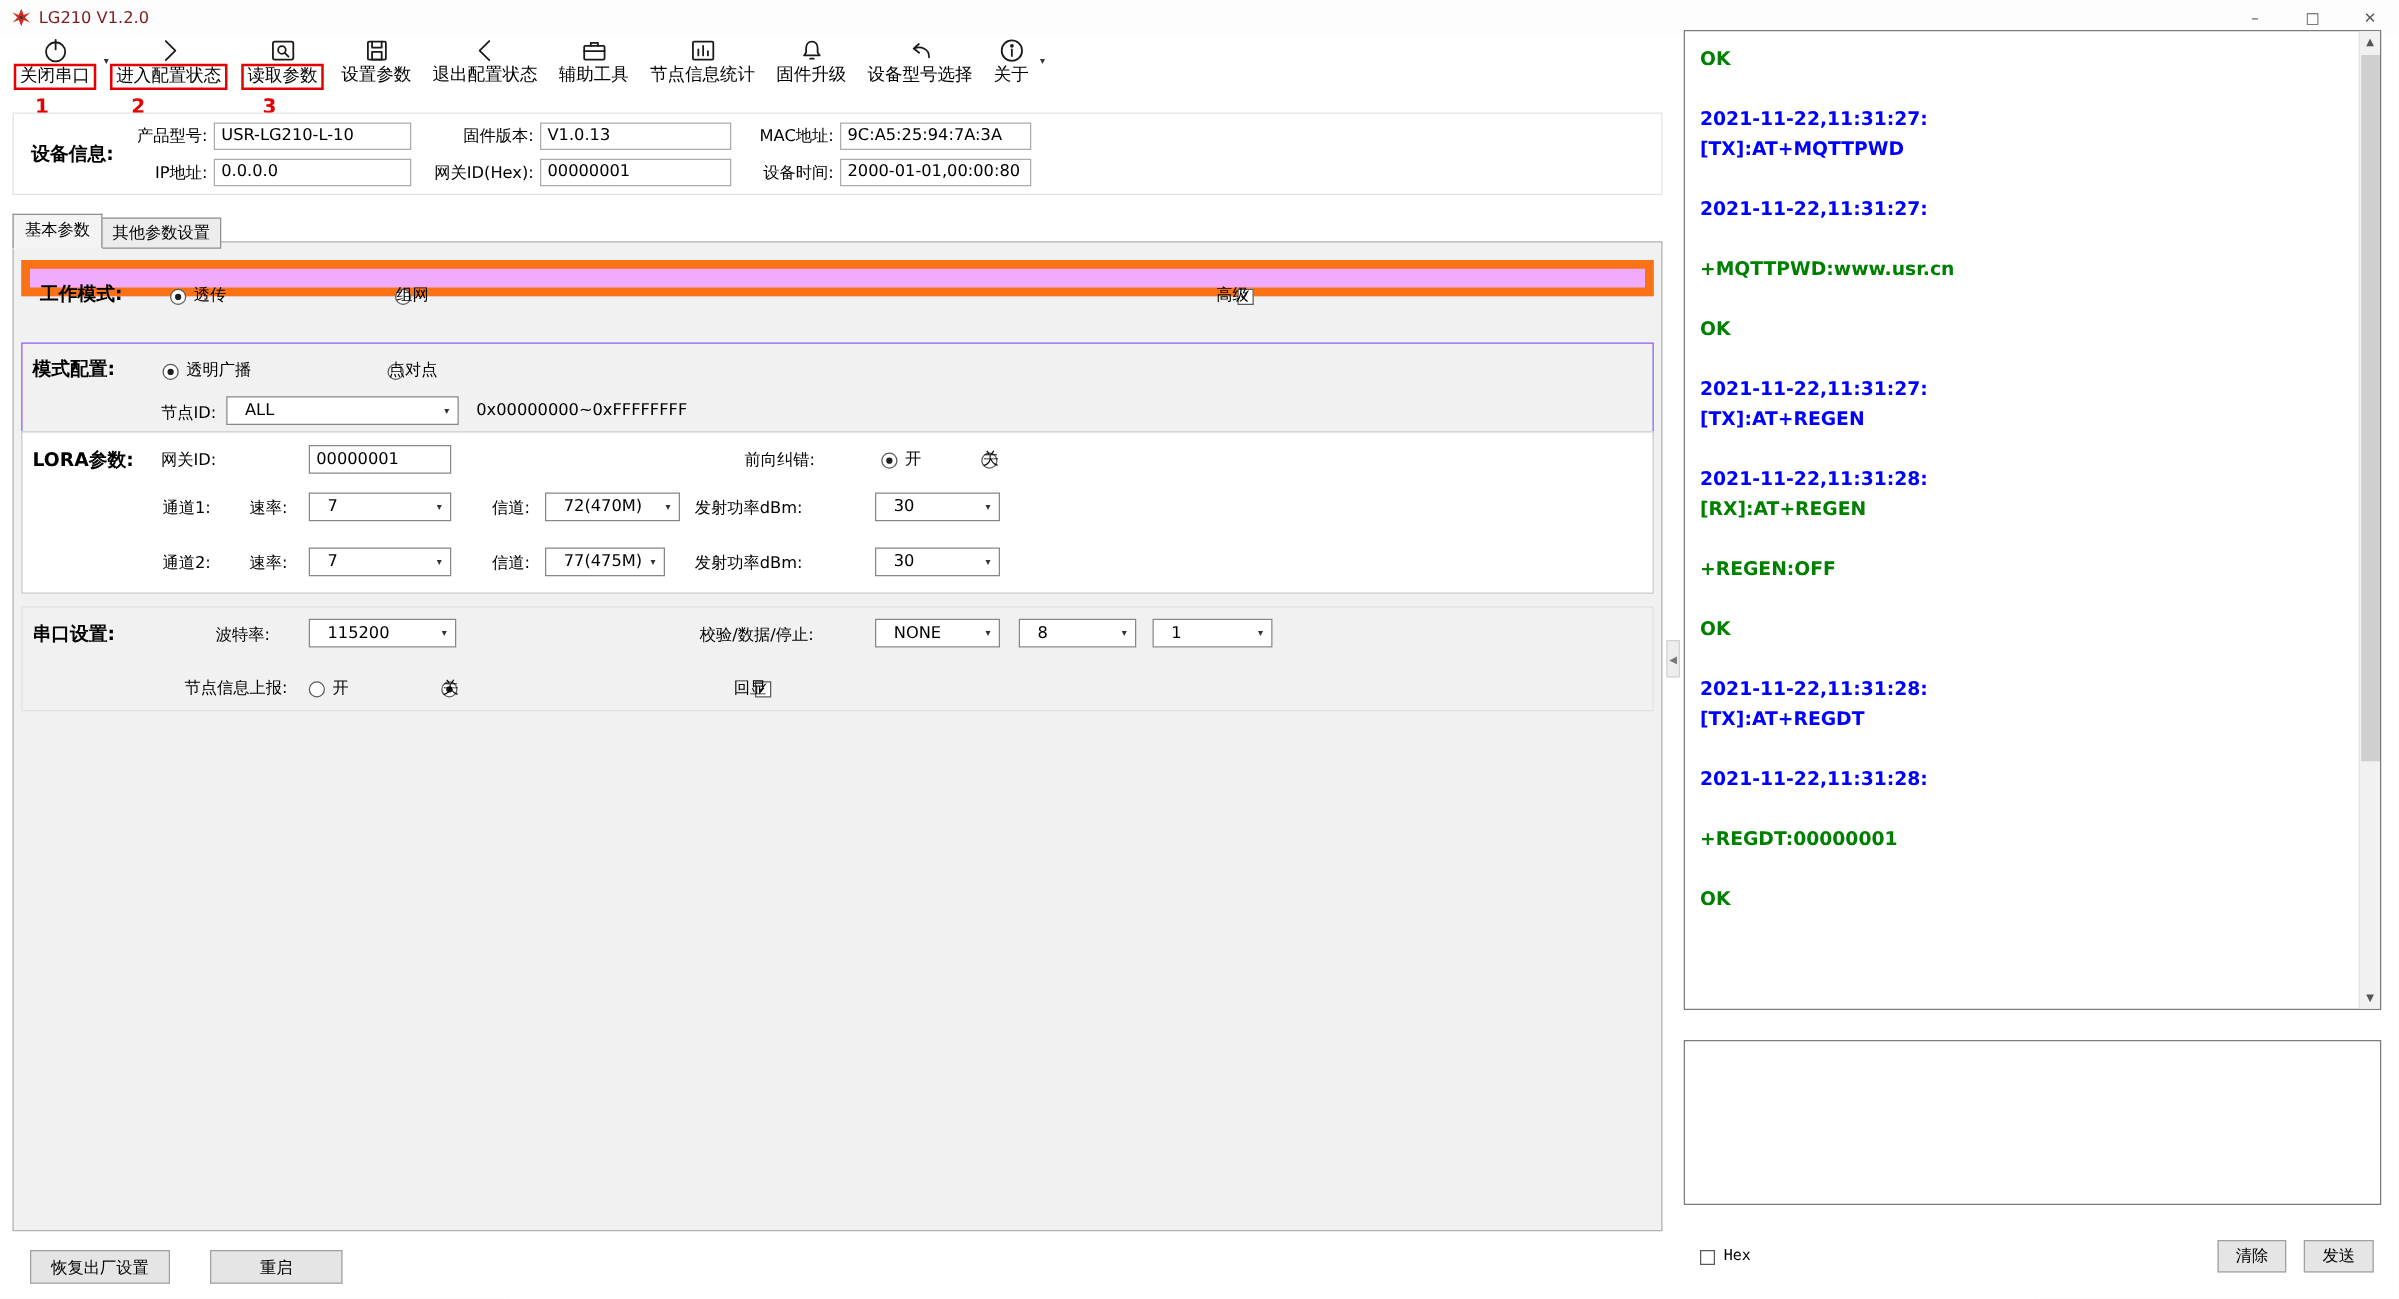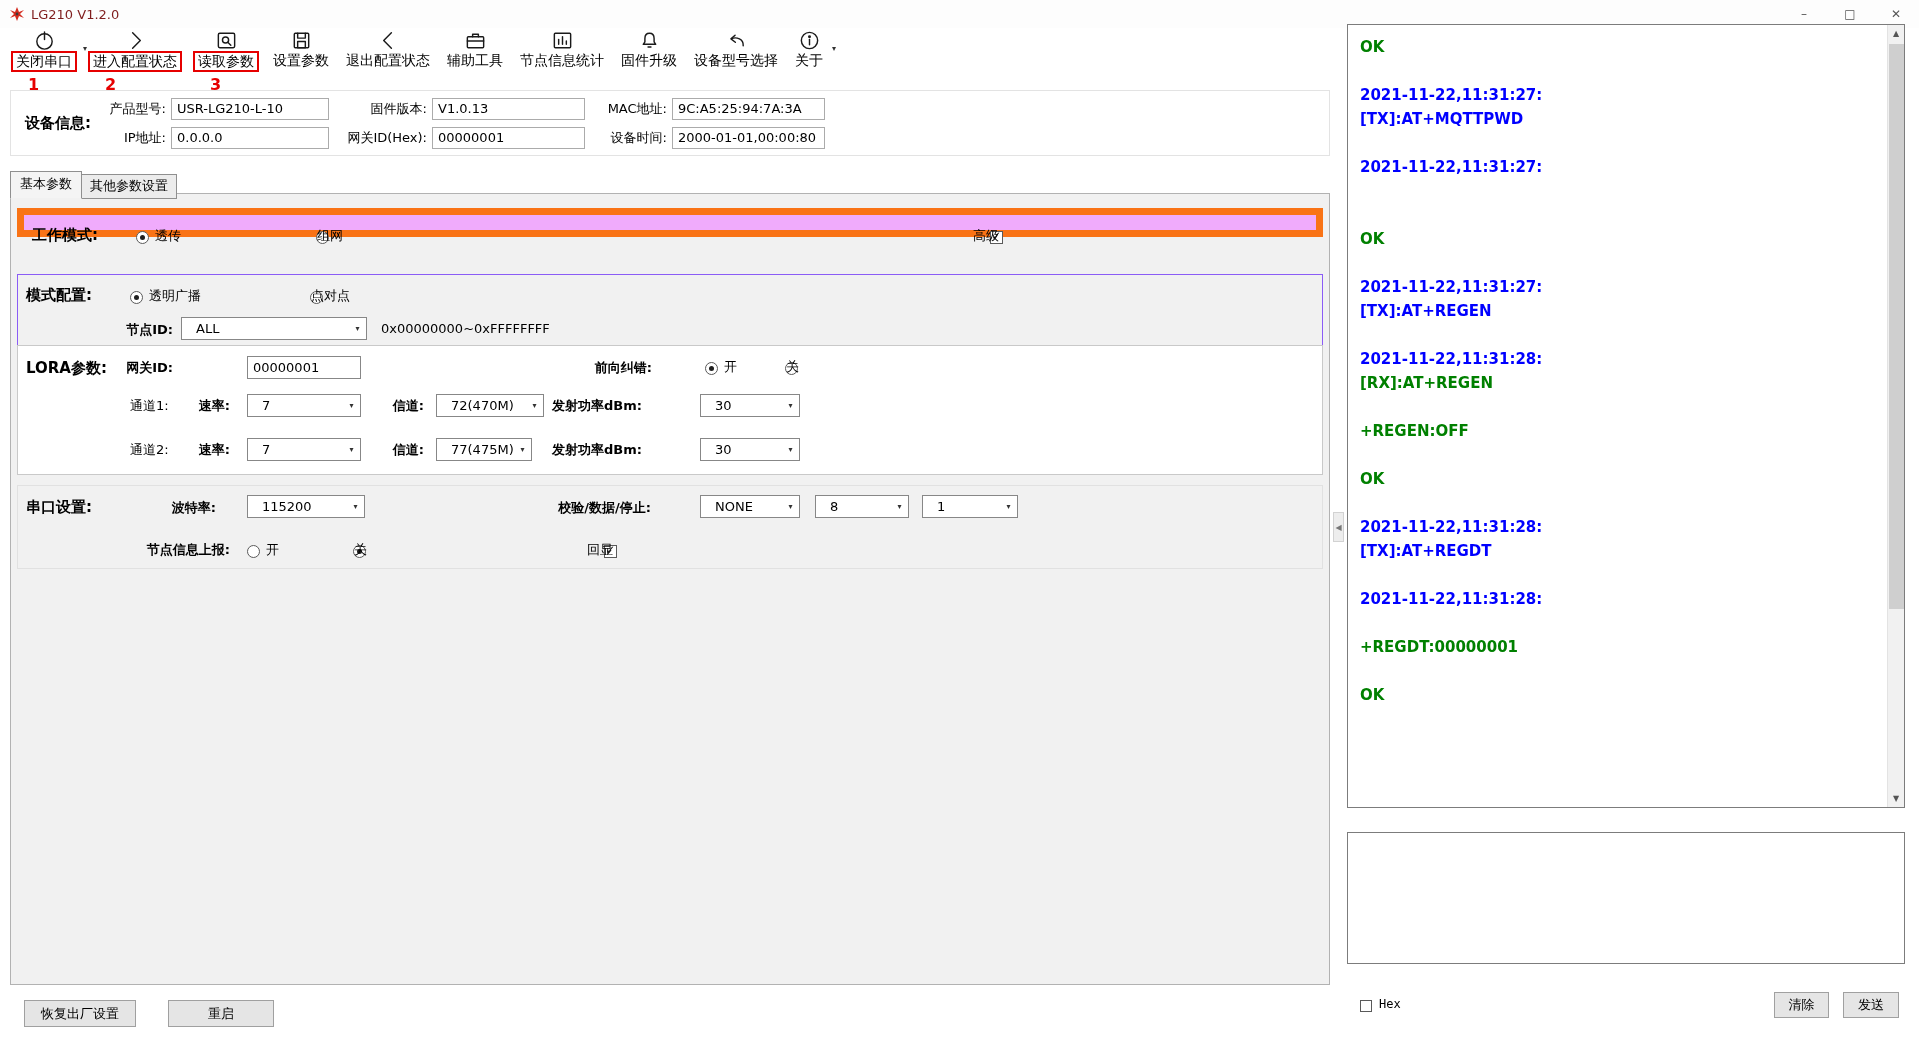--- a/index.html
+++ b/index.html
@@ -41,21 +41,21 @@
 
   
   .content { position: absolute; left: 10px; top: 193px; width: 1320px; height: 792px; background: #f1f1f1; border: 1px solid #b2b2b2; }
   .section { position: absolute; left: 6px; width: 1306px; }
   .s1 { top: 14px;  height: 29px;  background: #f0abfc; border: 7px solid #f97316; }
   .s2 { top: 80px;  height: 78px;  border: 1px solid #8b5cf6; }
   .s3 { top: 151px; height: 130px; background: #fff; border: 1px solid #c9c9c9; }
   .s4 { top: 291px; height: 84px; border: 1px solid #e1e1e1; }
   .sec-label { font-weight: bold; font-size: 15px; white-space: nowrap; }
   .flabel { font-size: 13px; white-space: nowrap; }
-  .tr { text-align: right; font-weight: bold; }
+  .tr { text-align: right; }
 
   
   .radio { width: 13px; height: 13px; border: 1px solid #5a5a5a; border-radius: 50%; background: #fff; display: inline-block; position: relative; }
   .radio.on::after { content: ""; position: absolute; inset: 3px; background: #1f1f1f; border-radius: 50%; }
   .checkbox { width: 13px; height: 13px; border: 1px solid #5a5a5a; background: #fff; display: inline-block; position: relative; }
   .checkbox.on::after { content: "✓"; position: absolute; top: -3px; left: 0px; font-size: 12px; font-weight: bold; color: #111; }
   .dd { position: absolute; background: #fff; border: 1px solid #878787; height: 23px; display: flex; align-items: center; font-size: 13px; }
   .dd .val { flex: 1; padding-left: 14px; white-space: nowrap; overflow: hidden; }
   .dd .caret { width: 17px; text-align: center; font-size: 8px; color: #333; flex: none; }
   .tbox { position: absolute; background: #fff; border: 1px solid #878787; height: 23px; font-size: 13px; padding: 0 5px; font-family: inherit; }
@@ -346,20 +346,21 @@
 
 <div class="log-panel">
   <div class="log-content">
       <div class="log-line" style="color: rgb(0, 128, 0);">OK</div>
       <div class="log-line">&nbsp;</div>
       <div class="log-line" style="color: rgb(0, 0, 255);">2021-11-22,11:31:27:</div>
       <div class="log-line" style="color: rgb(0, 0, 255);">[TX]:AT+MQTTPWD</div>
       <div class="log-line">&nbsp;</div>
       <div class="log-line" style="color: rgb(0, 0, 255);">2021-11-22,11:31:27:</div>
       <div class="log-line">&nbsp;</div>
+      <div class="log-line" style="color: rgb(0, 128, 0);">+MQTTPWD:www.usr.cn</div>
       <div class="log-line">&nbsp;</div>
       <div class="log-line" style="color: rgb(0, 128, 0);">OK</div>
       <div class="log-line">&nbsp;</div>
       <div class="log-line" style="color: rgb(0, 0, 255);">2021-11-22,11:31:27:</div>
       <div class="log-line" style="color: rgb(0, 0, 255);">[TX]:AT+REGEN</div>
       <div class="log-line">&nbsp;</div>
       <div class="log-line" style="color: rgb(0, 0, 255);">2021-11-22,11:31:28:</div>
       <div class="log-line" style="color: rgb(0, 128, 0);">[RX]:AT+REGEN</div>
       <div class="log-line">&nbsp;</div>
       <div class="log-line" style="color: rgb(0, 128, 0);">+REGEN:OFF</div>

